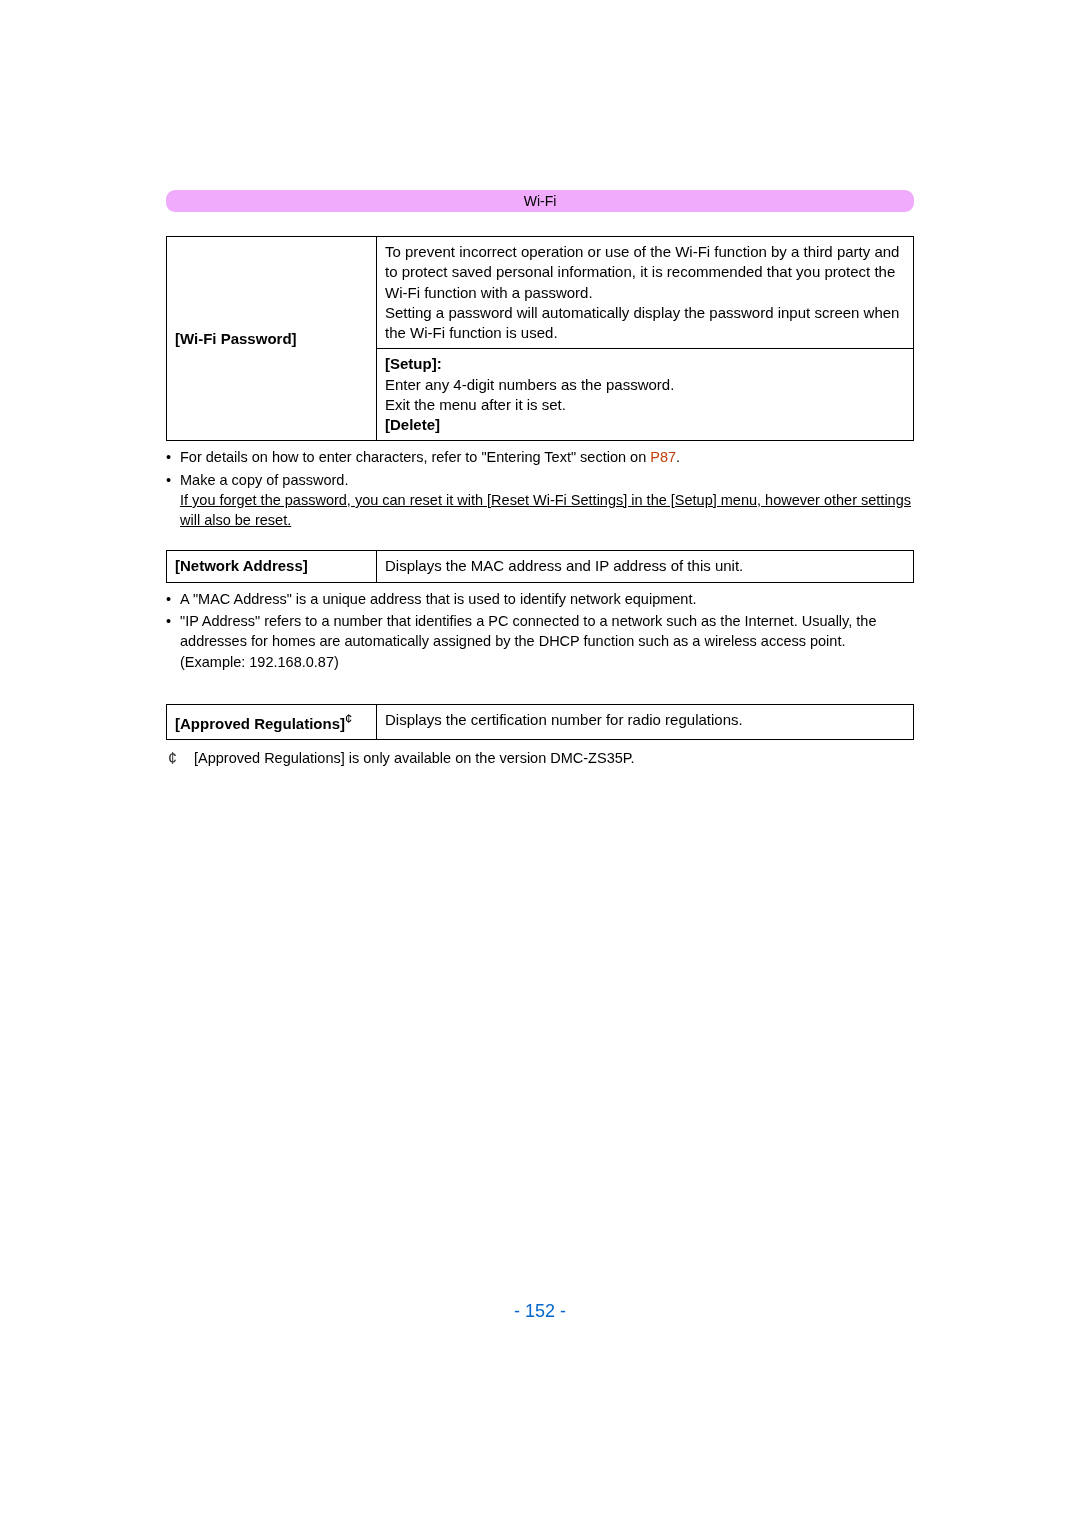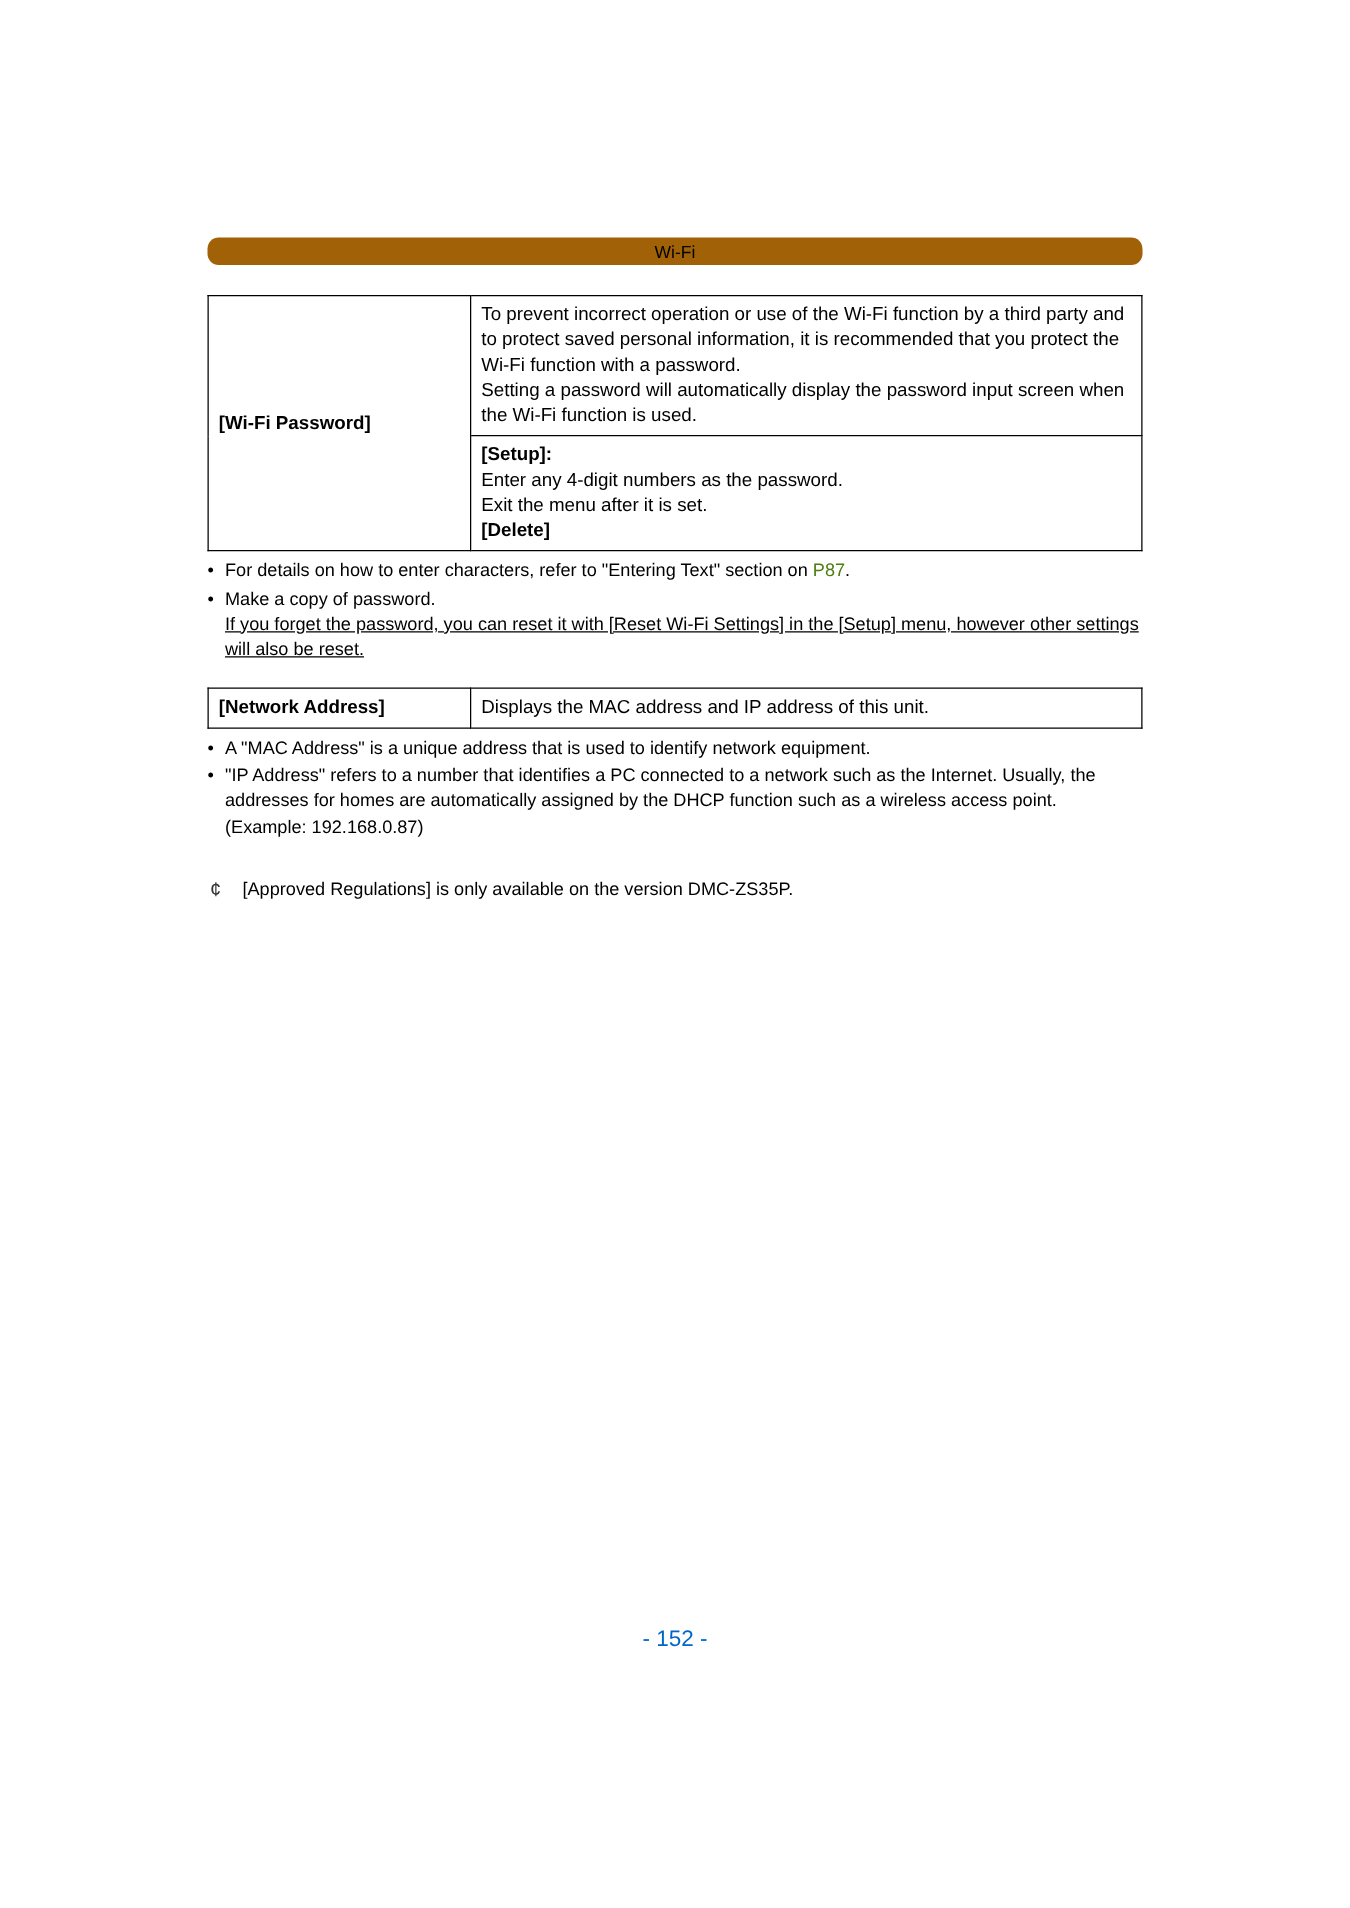--- a/index.html
+++ b/index.html
@@ -18,21 +18,21 @@
     }
     .page {
       padding: 0;
       position: relative;
       height: 100%;
     }
     .content {
       padding: 190px 166px 0 166px;
     }
     .header-bar {
-      background: #a16207;
+      background: #f0abfc;
       border-radius: 9px;
       text-align: center;
       padding: 3px 0;
       font-size: 14px;
       margin-bottom: 24px;
     }
     table.settings-table {
       border-collapse: collapse;
       width: 100%;
       margin-bottom: 6px;
@@ -66,21 +66,21 @@
       content: "•";
       position: absolute;
       left: 0;
       top: 0;
     }
     .bullet-list li .cont {
       display: block;
       text-decoration: underline;
     }
     .link {
-      color: #4d7c0f;
+      color: #c2410c;
     }
     .footnote-row {
       display: flex;
       align-items: flex-start;
       margin-top: 10px;
       font-size: 14.5px;
     }
     .footnote-star {
       width: 22px;
       flex-shrink: 0;
@@ -153,20 +153,30 @@
         <td>Displays the MAC address and IP address of this unit.</td>
       </tr>
     </tbody>
       </table>
 
     <ul class="bullet-list" style="margin-bottom: 32px;">
       <li>A "MAC Address" is a unique address that is used to identify network equipment.</li>
       <li>"IP Address" refers to a number that identifies a PC connected to a network such as the Internet. Usually, the addresses for homes are automatically assigned by the DHCP function such as a wireless access point. (Example: 192.168.0.87)</li>
     </ul>
 
+    <table class="settings-table">
+      <tbody>
+          <tr>
+        <td class="label-cell" style="vertical-align: top;">
+          <span>[Approved Regulations]</span><span class="sup-star">¢</span>
+        </td>
+        <td style="vertical-align: top;">Displays the certification number for radio regulations.</td>
+      </tr>
+    </tbody>
+      </table>
 
     <div class="footnote-row">
       <div class="footnote-star">¢</div>
       <div class="footnote-text">[Approved Regulations] is only available on the version DMC-ZS35P.</div>
     </div>
 
   </div>
 
   <div class="page-number">- 152 -</div>
 </div>

